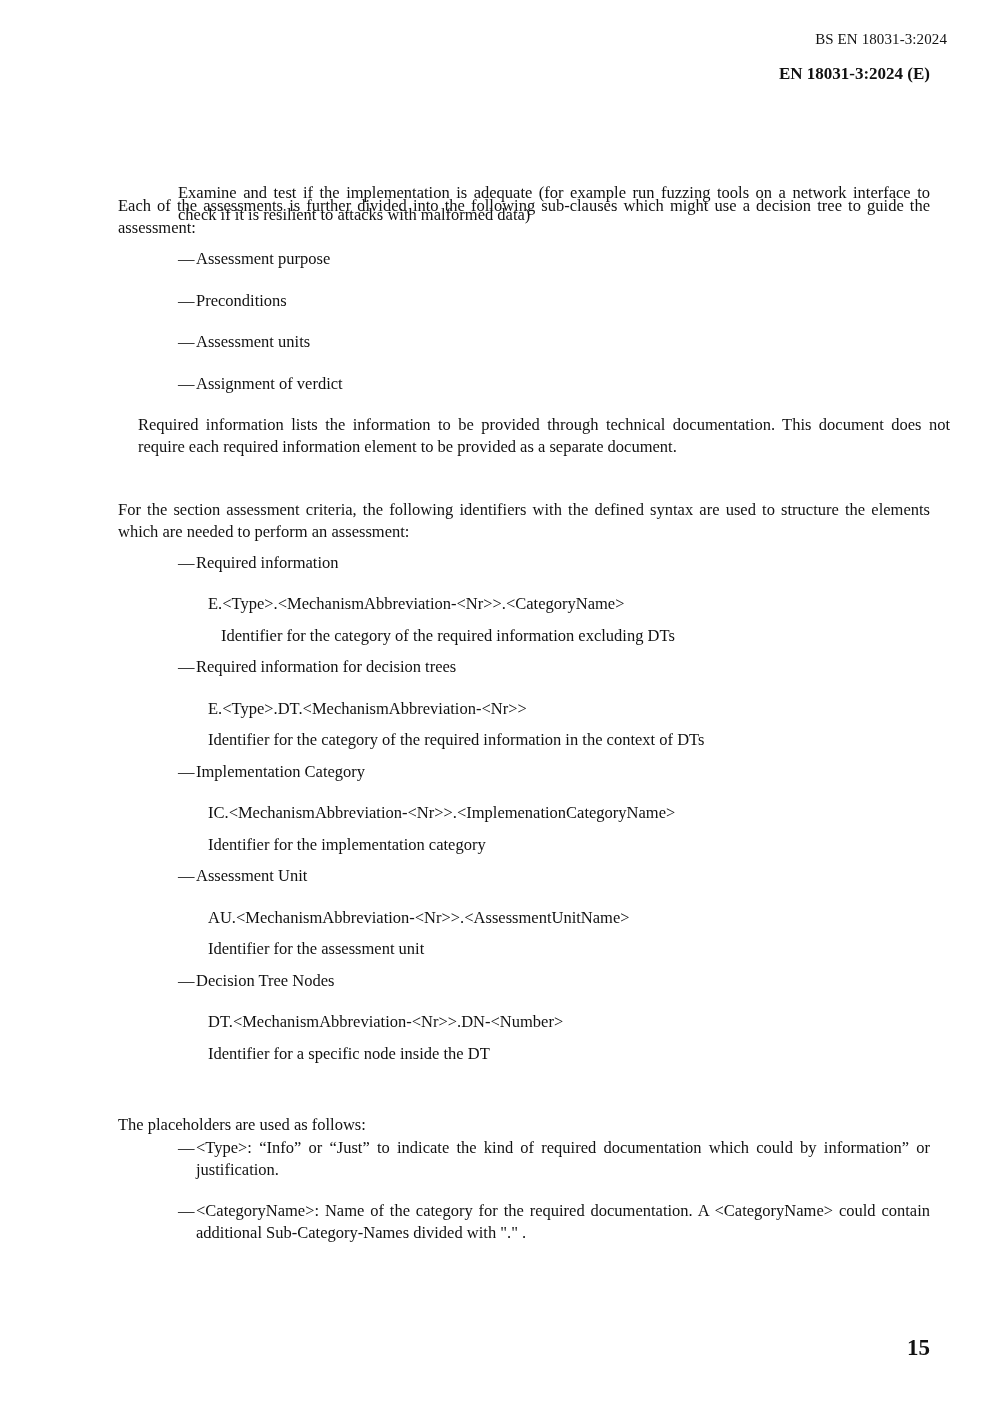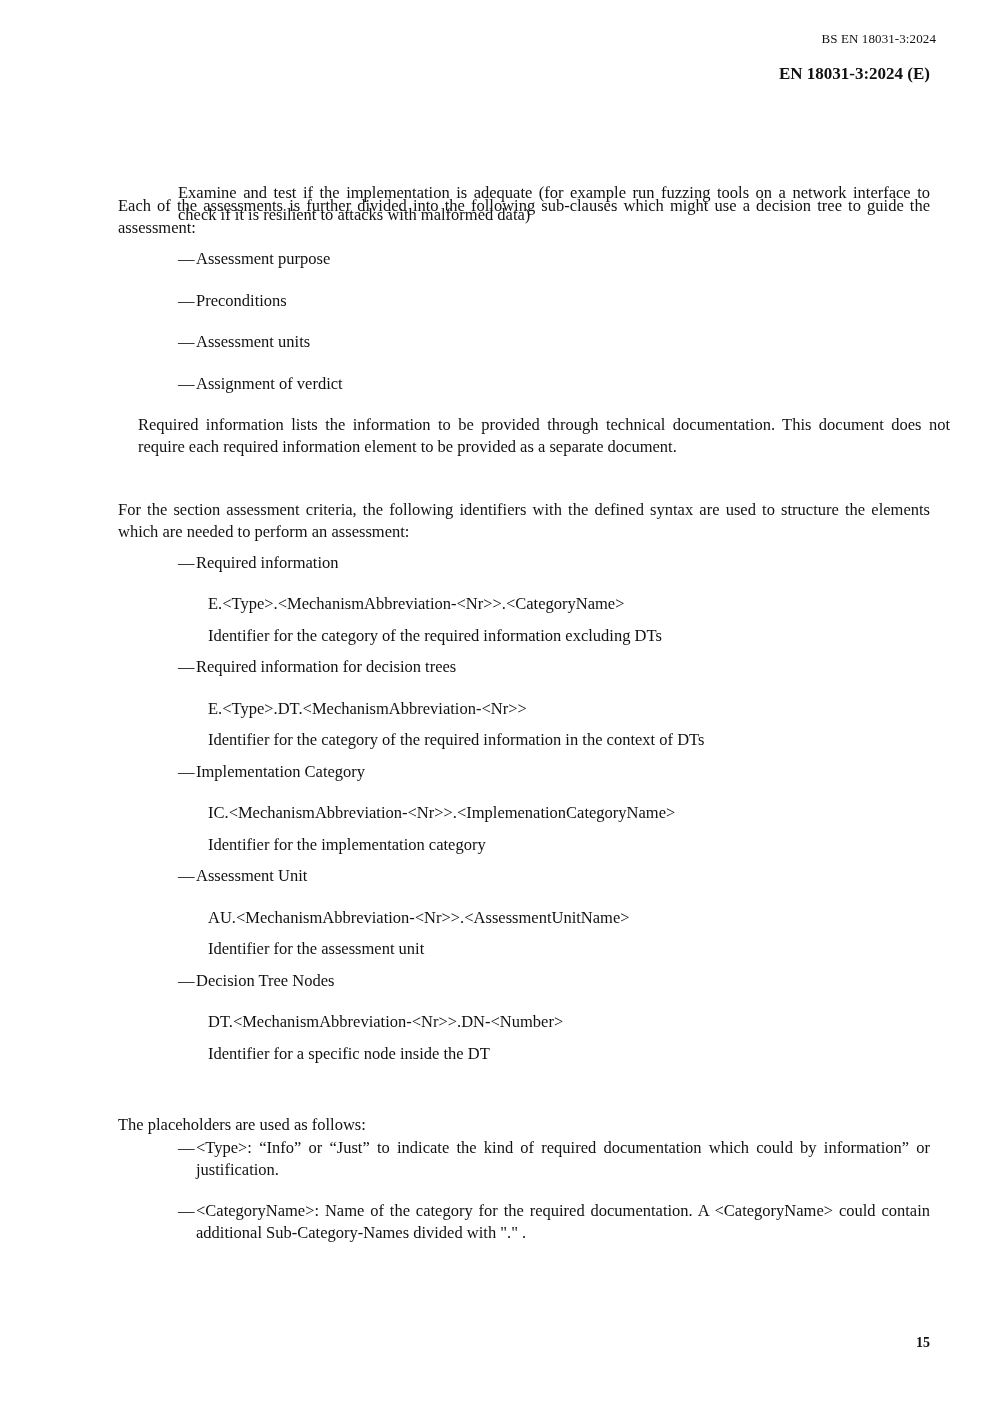--- a/index.html
+++ b/index.html
@@ -2,29 +2,29 @@
 <html><head>
 <meta charset="utf-8">
 <style>
   html, body { margin: 0; padding: 0; background: #ffffff; }
   body {
     width: 992px; height: 1403px; position: relative; overflow: hidden;
     font-family: "Liberation Serif", "DejaVu Serif", serif;
     color: #111111;
     font-size: 16.5px;
   }
-  .hdr1 { position: absolute; right: 56px; top: 31px; font-size: 13px; letter-spacing: 0.1px; }
+  .hdr1 { position: absolute; right: 45px; top: 31px; font-size: 15px; letter-spacing: 0.1px; }
   .hdr2 { position: absolute; right: 62px; top: 64px; font-size: 17px; font-weight: bold; }
   .p { position: absolute; left: 118px; width: 812px; line-height: 22px; text-align: justify; }
   .p-ind { left: 178px; width: 752px; margin-top: 40px; }
   .dash-item { position: absolute; left: 178px; width: 752px; line-height: 22px; }
   .dash-item .dash { position: absolute; left: 0; top: 0; }
   .dash-item .txt { display: block; margin-left: 18px; text-align: justify; }
   .sub { position: absolute; left: 208px; width: 722px; line-height: 22px; }
-  .pagenum { position: absolute; right: 62px; top: 1335px; font-size: 14px; font-weight: bold; }
+  .pagenum { position: absolute; right: 62px; top: 1335px; font-size: 23px; font-weight: bold; }
 </style>
 </head>
 <body>
 
 <div class="hdr1">BS EN 18031-3:2024</div>
 <div class="hdr2">EN 18031-3:2024 (E)</div>
 
 <div class="p p-ind" style="top:142px;">Examine and test if the implementation is adequate (for example run fuzzing tools on a network interface to check if it is resilient to attacks with malformed data)</div>
 <div class="p" style="top:195px;">Each of the assessments is further divided into the following sub-clauses which might use a decision tree to guide the assessment:</div>
 
@@ -46,21 +46,21 @@
 </div>
 
 <div class="p" style="top:414px;margin-left:20px;">Required information lists the information to be provided through technical documentation. This document does not require each required information element to be provided as a separate document.</div>
 <div class="p" style="top:499px;">For the section assessment criteria, the following identifiers with the defined syntax are used to structure the elements which are needed to perform an assessment:</div>
 
 <div class="dash-item" style="top:552px;">
   <span class="dash">—</span>
   <span class="txt">Required information</span>
 </div>
 <div class="sub" style="top:593px;">E.&lt;Type&gt;.&lt;MechanismAbbreviation-&lt;Nr&gt;&gt;.&lt;CategoryName&gt;</div>
-<div class="sub" style="top:625px;">Identifier for the category of the required information excluding DTs</div>
+<div class="sub" style="top:625px;margin-left:13px;">Identifier for the category of the required information excluding DTs</div>
 
 <div class="dash-item" style="top:656px;">
   <span class="dash">—</span>
   <span class="txt">Required information for decision trees</span>
 </div>
 <div class="sub" style="top:698px;">E.&lt;Type&gt;.DT.&lt;MechanismAbbreviation-&lt;Nr&gt;&gt;</div>
 <div class="sub" style="top:729px;">Identifier for the category of the required information in the context of DTs</div>
 
 <div class="dash-item" style="top:761px;">
   <span class="dash">—</span>

